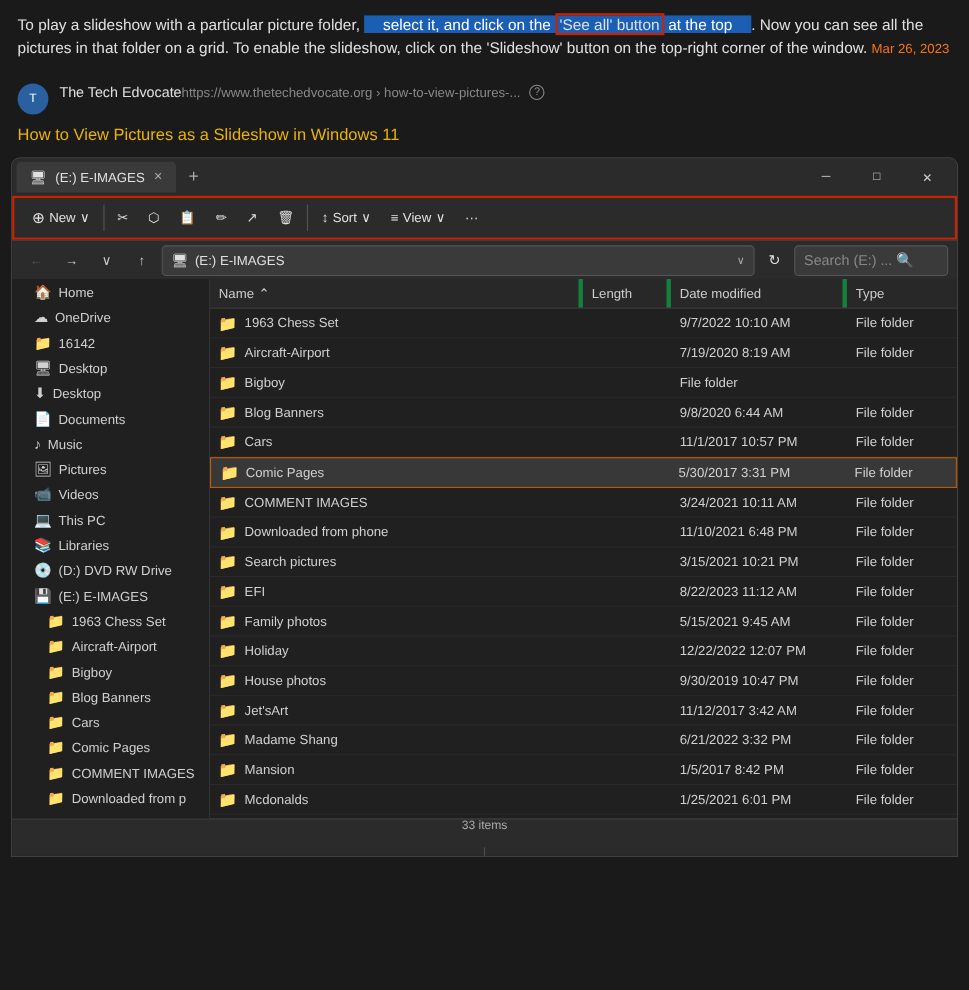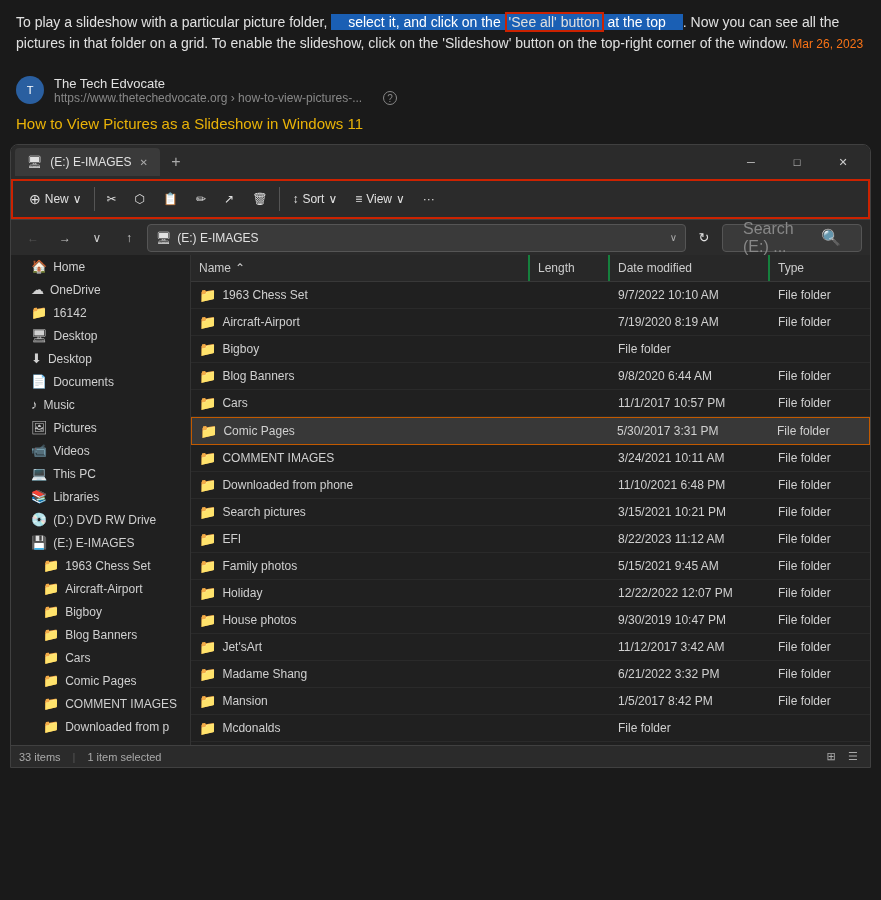--- a/index.html
+++ b/index.html
@@ -53,32 +53,32 @@
       border-radius: 50%;
       display: flex;
       align-items: center;
       justify-content: center;
       font-size: 11px;
       color: #fff;
       flex-shrink: 0;
     }
     .source-info {
       display: flex;
-      flex-direction: column;
+      flex-direction: row;
     }
     .source-name {
       font-size: 13px;
       color: #e0e0e0;
     }
     .source-url {
       font-size: 12px;
       color: #888;
       display: flex;
       align-items: center;
-      gap: 21px;
+      gap: 8px;
     }
     .source-url .help-icon {
       width: 14px;
       height: 14px;
       border-radius: 50%;
       border: 1px solid #888;
       display: inline-flex;
       align-items: center;
       justify-content: center;
       font-size: 10px;
@@ -241,23 +241,23 @@
       font-size: 13px;
     }
     .search-box {
       background: #3a3a3a;
       border: 1px solid #555;
       border-radius: 4px;
       height: 28px;
       width: 140px;
       display: flex;
       align-items: center;
-      padding: 0 20px;
+      padding: 0 8px;
       gap: 4px;
-      font-size: 16px;
+      font-size: 13px;
       color: #888;
     }
 
     
     .content-area {
       display: flex;
       height: 490px;
       background: #202020;
     }
 
@@ -295,21 +295,21 @@
       background: #282828;
       border-bottom: 1px solid #383838;
       position: sticky;
       top: 0;
       z-index: 1;
     }
     .col-header {
       padding: 6px 8px;
       font-size: 12px;
       color: #ccc;
-      border-right: 2px solid #15803d;
+      border-right: 4px solid #15803d;
       display: flex;
       align-items: center;
       gap: 4px;
     }
     .col-header:last-child { border-right: none; }
     .file-row {
       display: grid;
       grid-template-columns: 1fr 80px 160px 100px;
       border-bottom: 1px solid #2a2a2a;
       cursor: pointer;
@@ -326,25 +326,26 @@
       white-space: nowrap;
     }
     .folder-icon { color: #d4a017; font-size: 14px; }
 
     
     .status-bar {
       background: #2b2b2b;
       border-top: 1px solid #404040;
       display: flex;
       align-items: center;
-      height: 22px;
+      height: 34px;
       padding: 0 8px;
       font-size: 11px;
       color: #aaa;
       gap: 12px;
+      flex-direction: column;
     }
     .status-sep { color: #555; }
     .status-spacer { flex: 1; }
     .view-btns { display: flex; gap: 4px; }
     .view-btn {
       width: 18px;
       height: 18px;
       display: flex;
       align-items: center;
       justify-content: center;
@@ -700,20 +701,21 @@
     <div class="file-cell"></div>
     <div class="file-cell">1/5/2017 8:42 PM</div>
     <div class="file-cell">File folder</div>
   </div>
           <div class="file-row">
     <div class="file-cell">
       <span class="folder-icon">📁</span>
       <span>Mcdonalds</span>
     </div>
     <div class="file-cell"></div>
+    <div class="file-cell">1/25/2021 6:01 PM</div>
     <div class="file-cell">File folder</div>
   </div>
           <div class="file-row">
     <div class="file-cell">
       
       
     </div>
     <div class="file-cell"></div>
     <div class="file-cell">5/14/2020 3:04 AM</div>
     <div class="file-cell">File folder</div>

